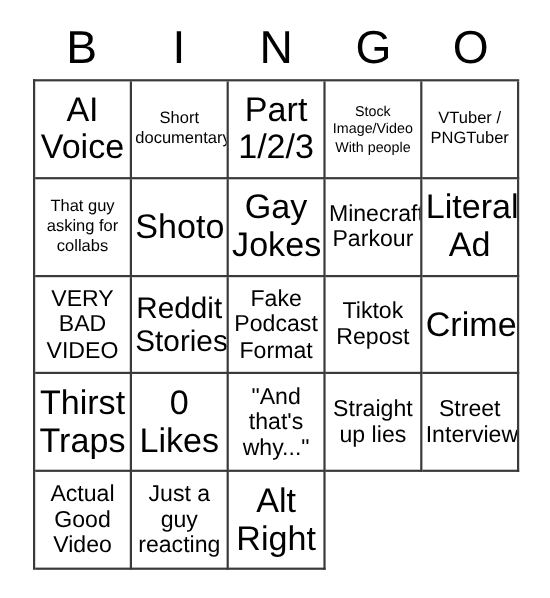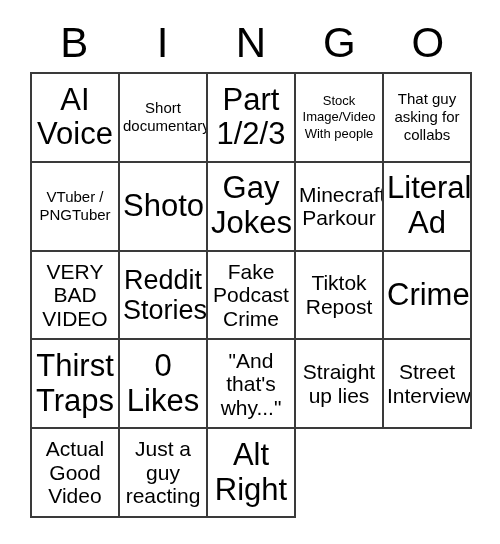--- a/index.html
+++ b/index.html
@@ -100,28 +100,28 @@
     <div class="cell fs-xl">
         <span class="cell-text">Part
 1/2/3</span>
       </div>
     <div class="cell fs-xs">
         <span class="cell-text">Stock
 Image/Video
 With people</span>
       </div>
     <div class="cell fs-sm">
+        <span class="cell-text">VTuber /
+PNGTuber</span>
+      </div>
+
+    <div class="cell fs-sm">
         <span class="cell-text">That guy
 asking for
 collabs</span>
-      </div>
-
-    <div class="cell fs-sm">
-        <span class="cell-text">VTuber /
-PNGTuber</span>
       </div>
     <div class="cell fs-xl">
         <span class="cell-text">Shoto</span>
       </div>
     <div class="cell fs-xl">
         <span class="cell-text">Gay
 Jokes</span>
       </div>
     <div class="cell fs-md">
         <span class="cell-text">Minecraft
@@ -137,21 +137,21 @@
 BAD
 VIDEO</span>
       </div>
     <div class="cell fs-lg">
         <span class="cell-text">Reddit
 Stories</span>
       </div>
     <div class="cell fs-md">
         <span class="cell-text">Fake
 Podcast
-Crime</span>
+Format</span>
       </div>
     <div class="cell fs-md">
         <span class="cell-text">Tiktok
 Repost</span>
       </div>
 
     <div class="cell fs-xl">
         <span class="cell-text">Crime</span>
       </div>
     <div class="cell fs-xl">

